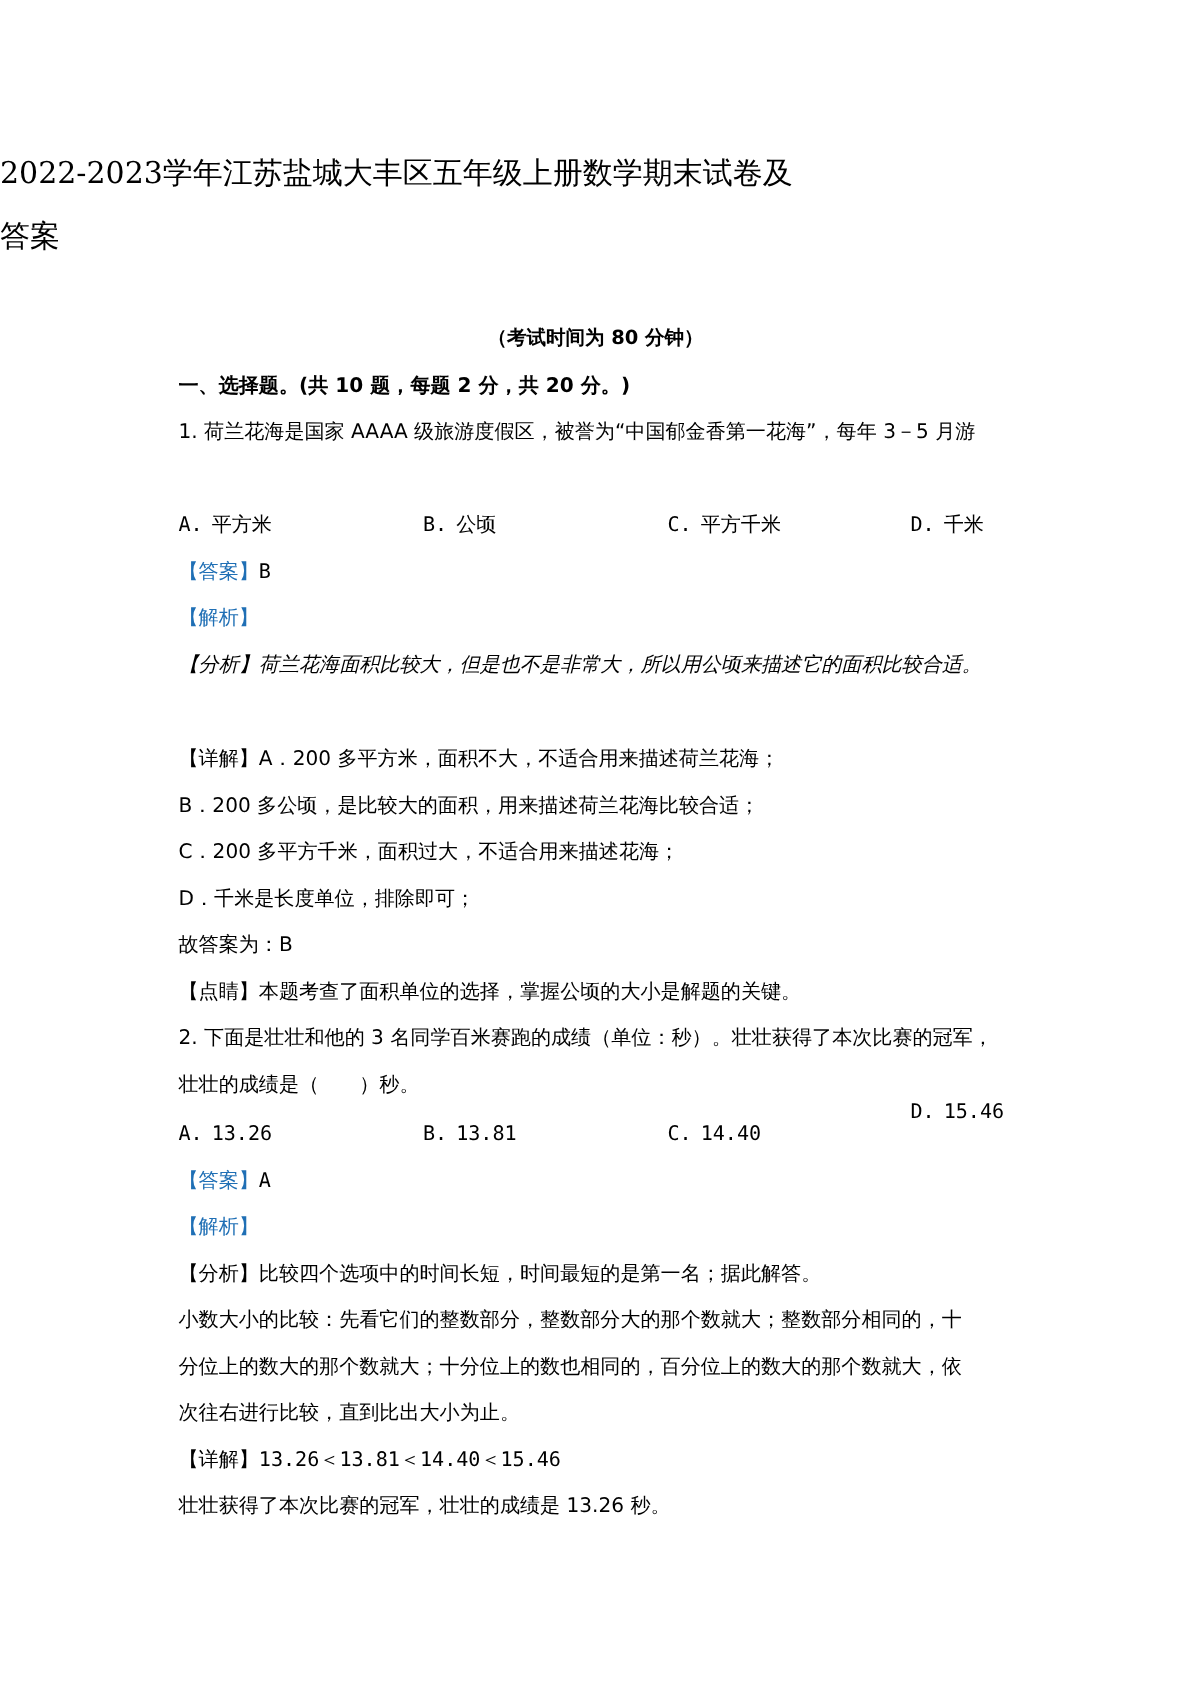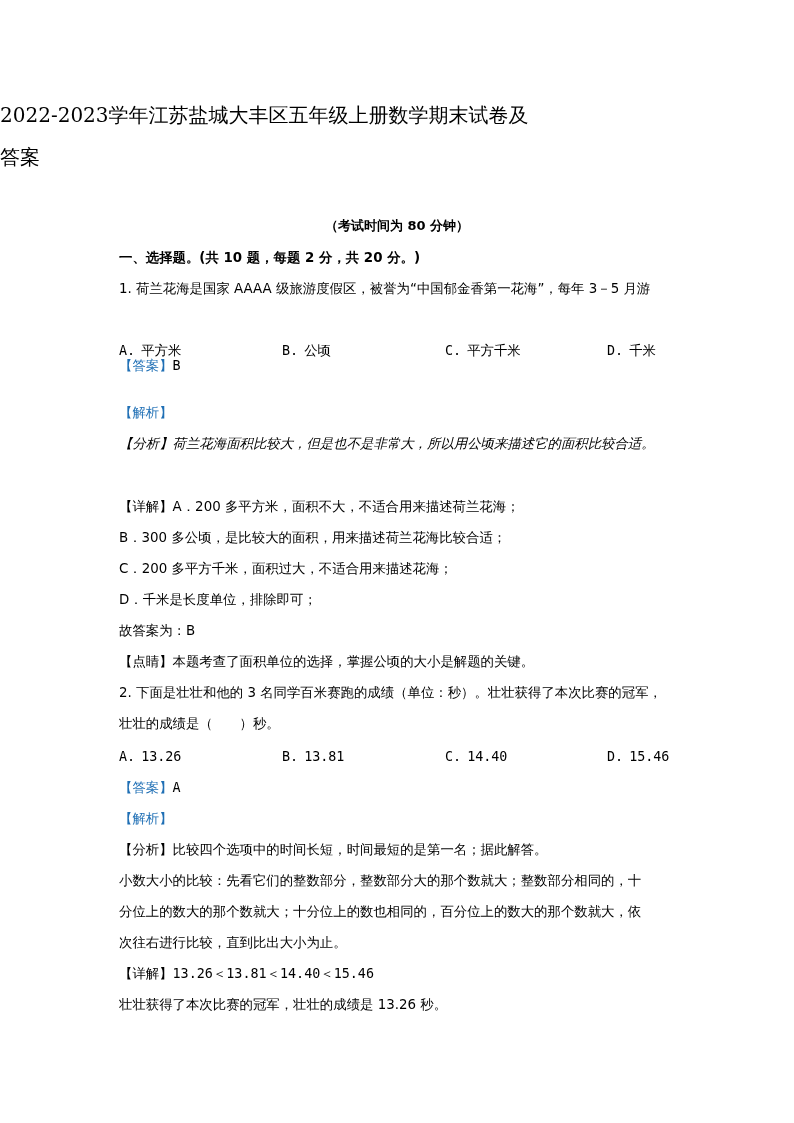--- a/index.html
+++ b/index.html
@@ -37,55 +37,55 @@
   <div class="opt" style="left:282px; top:342px;">
     <span class="letter">B.</span><span>公顷</span>
   </div>
   <div class="opt" style="left:445px; top:342px;">
     <span class="letter">C.</span><span>平方千米</span>
   </div>
   <div class="opt" style="left:607px; top:342px;">
     <span class="letter">D.</span><span>千米</span>
   </div>
 
-  <div class="line" style="top:357px;">
+  <div class="line" style="top:373px;">
     <span class="label-blue">【答案】</span><span class="mono">B</span>
   </div>
   <div class="line" style="top:404px;">
     <span class="label-blue">【解析】</span>
   </div>
   <div class="line" style="top:435px;font-style:italic;">
     <span>【分析】</span><span>荷兰花海面积比较大，但是也不是非常大，所以用公顷来描述它的面积比较合适。</span>
   </div>
 
   <div class="line" style="top:498px;">
     <span>【详解】</span><span>A．200 多平方米，面积不大，不适合用来描述荷兰花海；</span>
   </div>
-  <div class="line" style="top:529px;">B．300 多公顷，是比较大的面积，用来描述荷兰花海比较合适；</div>
+  <div class="line" style="top:529px;">B．200 多公顷，是比较大的面积，用来描述荷兰花海比较合适；</div>
   <div class="line" style="top:560px;">C．200 多平方千米，面积过大，不适合用来描述花海；</div>
   <div class="line" style="top:591px;">D．千米是长度单位，排除即可；</div>
   <div class="line" style="top:622px;">故答案为：B</div>
 
   <div class="line" style="top:653px;">
     <span>【点睛】</span><span>本题考查了面积单位的选择，掌握公顷的大小是解题的关键。</span>
   </div>
 
   <div class="line" style="top:684px;">2. 下面是壮壮和他的 3 名同学百米赛跑的成绩（单位：秒）。壮壮获得了本次比赛的冠军，</div>
   <div class="line" style="top:715px;">壮壮的成绩是（　　）秒。</div>
 
   <div class="opt" style="left:119px; top:748px;">
     <span class="letter">A.</span><span class="mono">13.26</span>
   </div>
   <div class="opt" style="left:282px; top:748px;">
     <span class="letter">B.</span><span class="mono">13.81</span>
   </div>
   <div class="opt" style="left:445px; top:748px;">
     <span class="letter">C.</span><span class="mono">14.40</span>
   </div>
-  <div class="opt" style="left:607px; top:748px;">
+  <div class="opt" style="left:607px; top:733px;">
     <span class="letter">D.</span><span class="mono">15.46</span>
   </div>
 
   <div class="line" style="top:779px;">
     <span class="label-blue">【答案】</span><span class="mono">A</span>
   </div>
   <div class="line" style="top:810px;">
     <span class="label-blue">【解析】</span>
   </div>
   <div class="line" style="top:841px;">

